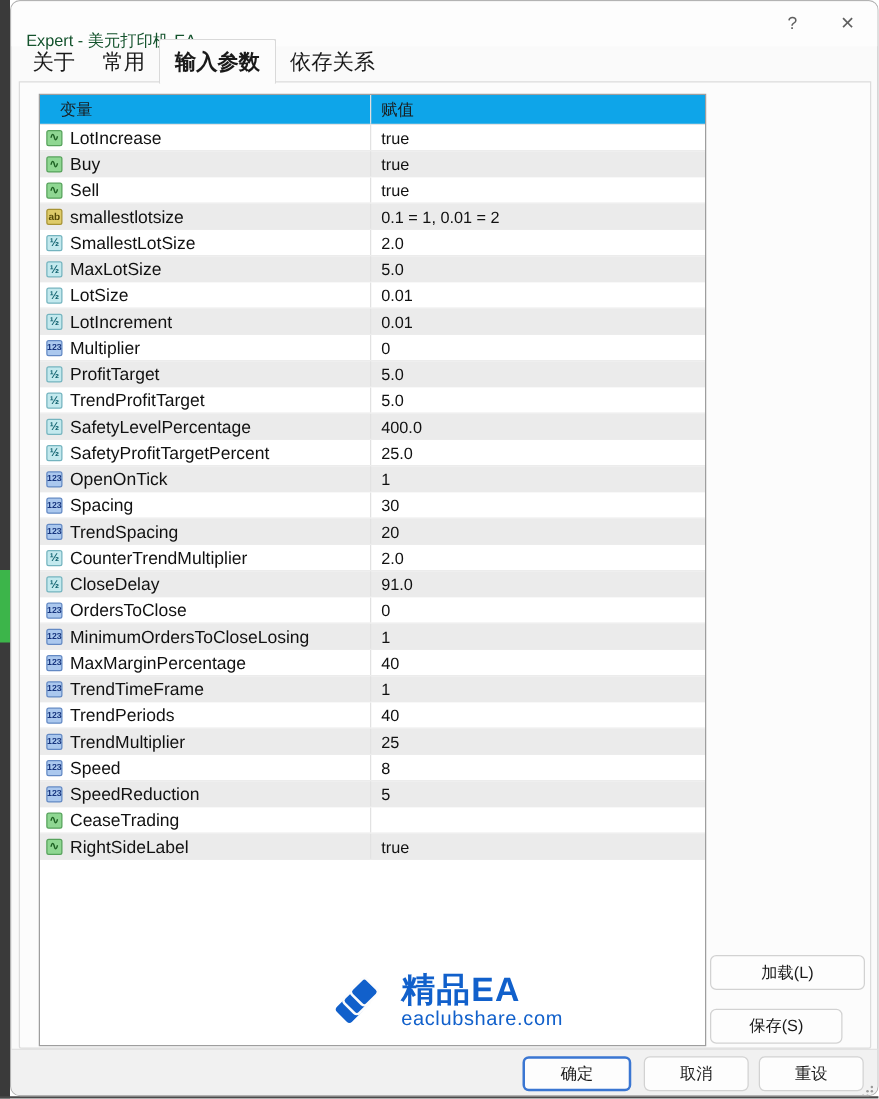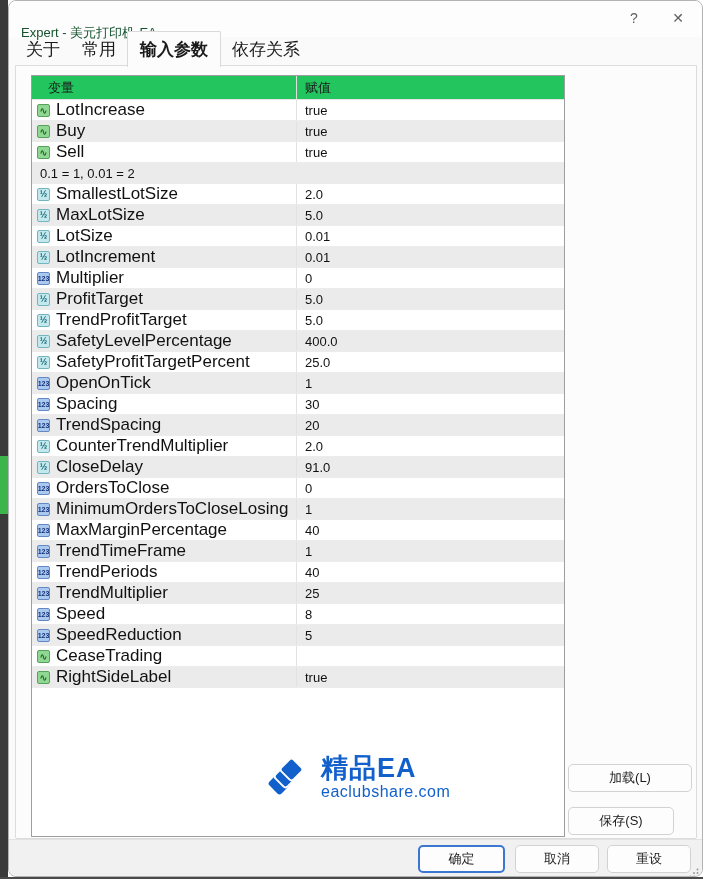--- a/index.html
+++ b/index.html
@@ -27,30 +27,30 @@
   .tab.active{background:#fcfcfc;border:1px solid #d9d9d9;border-bottom:none;border-radius:2px 2px 0 0;
             font-weight:700;padding:6px 12px 6px 12px;margin-bottom:-1px;z-index:3;}
 
   
   .page{position:absolute;left:6px;top:64px;width:682px;height:774px;background:#fcfcfc;
         border:1px solid #dcdcdc;border-radius:0 0 2px 2px;z-index:1;}
 
   
   .ptable{position:absolute;left:15px;top:9px;width:534px;height:762px;background:#fff;
           border:1px solid #9e9e9e;overflow:hidden;}
-  .thead{height:24px;display:flex;border-bottom:1px solid #e4e4e4;background:#22c55e;}
+  .thead{height:24px;display:flex;border-bottom:1px solid #e4e4e4;background:#0ea5e9;}
   .thead .h1{width:265px;padding-left:16px;border-right:1px solid #e0e0e0;font-size:13px;
           color:#1a1a1a;line-height:23px;}
   .thead .h2{flex:1;padding-left:8px;font-size:13px;color:#1a1a1a;line-height:23px;}
   .trow{height:21px;display:flex;align-items:center;border-bottom:1px solid #ececec;background:#fff;}
   .trow:nth-child(even){background:#ebebeb;}
   .cell{height:100%;display:flex;align-items:center;}
   .cell.name{width:265px;padding-left:5px;border-right:1px solid #e2e2e2;}
   .cell.val{flex:1;padding-left:8px;font-size:13px;color:#111;}
-  .pname{font-size:17px;color:#111;margin-left:6px;white-space:nowrap;}
+  .pname{font-size:14px;color:#111;margin-left:6px;white-space:nowrap;}
   .picon{width:13px;height:13px;border-radius:2px;display:inline-flex;align-items:center;
          justify-content:center;font-weight:700;flex:0 0 13px;}
   .icon-bool{background:#8fd792;border:1px solid #56a25b;color:#1d6123;font-size:10px;line-height:11px;}
   .icon-string{background:#decb69;border:1px solid #a79333;color:#564a07;font-size:8px;}
   .icon-double{background:#c3e9ee;border:1px solid #74b4bf;color:#156572;font-size:9px;}
   .icon-int{background:#abc8ee;border:1px solid #6389c4;color:#17357e;font-size:7px;letter-spacing:0;}
 
   
   .btn{background:#fdfdfd;border:1px solid #d2d2d2;border-radius:5px;font-size:13px;color:#1a1a1a;
        cursor:default;}
@@ -59,21 +59,21 @@
 
   
   .footer{position:absolute;left:0;top:838px;width:100%;height:42px;background:#f1f1f1;
           border-top:1px solid #e2e2e2;}
   .btn-ok{position:absolute;left:409px;top:5px;width:87px;height:28px;border:2px solid #3a76d2;}
   .btn-cancel{position:absolute;left:506px;top:5px;width:84px;height:28px;}
   .btn-reset{position:absolute;left:598px;top:5px;width:84px;height:28px;}
   .grip{position:absolute;right:3px;bottom:3px;width:10px;height:10px;}
 
   
-  .watermark{position:absolute;left:258px;top:752px;display:flex;align-items:flex-start;z-index:5;
+  .watermark{position:absolute;left:258px;top:776px;display:flex;align-items:flex-start;z-index:5;
              pointer-events:none;}
   .wm-text{display:flex;flex-direction:column;margin-left:8px;}
   .wm-title{font-size:27px;font-weight:700;color:#1160cb;line-height:30px;letter-spacing:1px;}
   .wm-url{font-size:16px;font-weight:400;color:#1160cb;line-height:17px;letter-spacing:0.5px;}
 </style>
 </head>
 <body>
 
 <div class="stage">
   <div class="edge-left">
@@ -118,20 +118,24 @@
               <span class="cell val">true</span>
             </div>
             <div class="trow">
               <span class="cell name">
                 <span class="picon icon-bool">∿</span>
                 <span class="pname">Sell</span>
               </span>
               <span class="cell val">true</span>
             </div>
             <div class="trow">
+              <span class="cell name">
+                <span class="picon icon-string">ab</span>
+                <span class="pname">smallestlotsize</span>
+              </span>
               <span class="cell val">0.1 = 1, 0.01 = 2</span>
             </div>
             <div class="trow">
               <span class="cell name">
                 <span class="picon icon-double">½</span>
                 <span class="pname">SmallestLotSize</span>
               </span>
               <span class="cell val">2.0</span>
             </div>
             <div class="trow">

